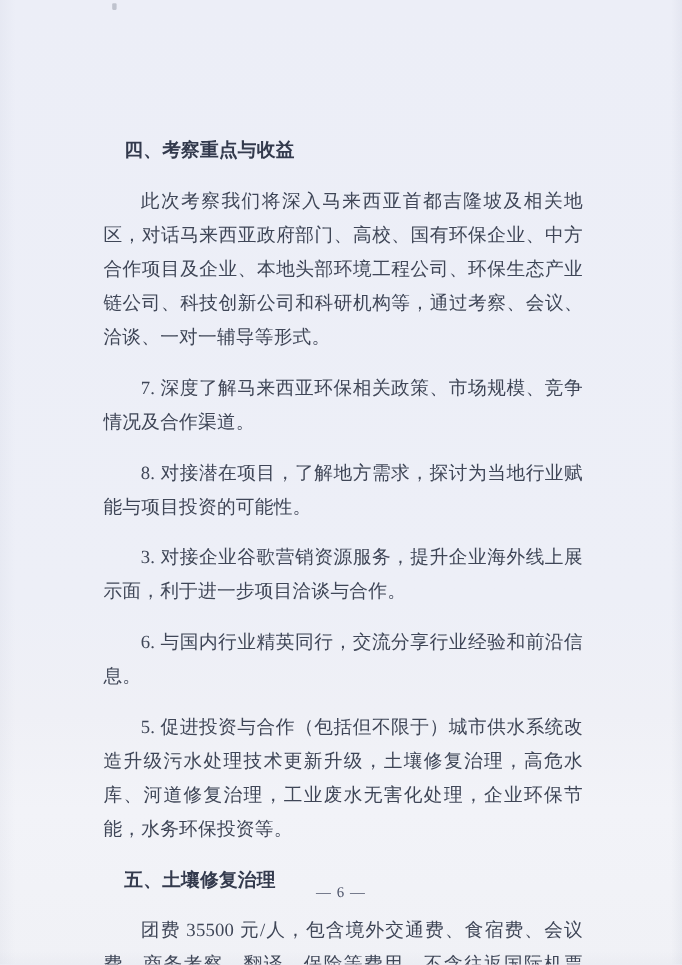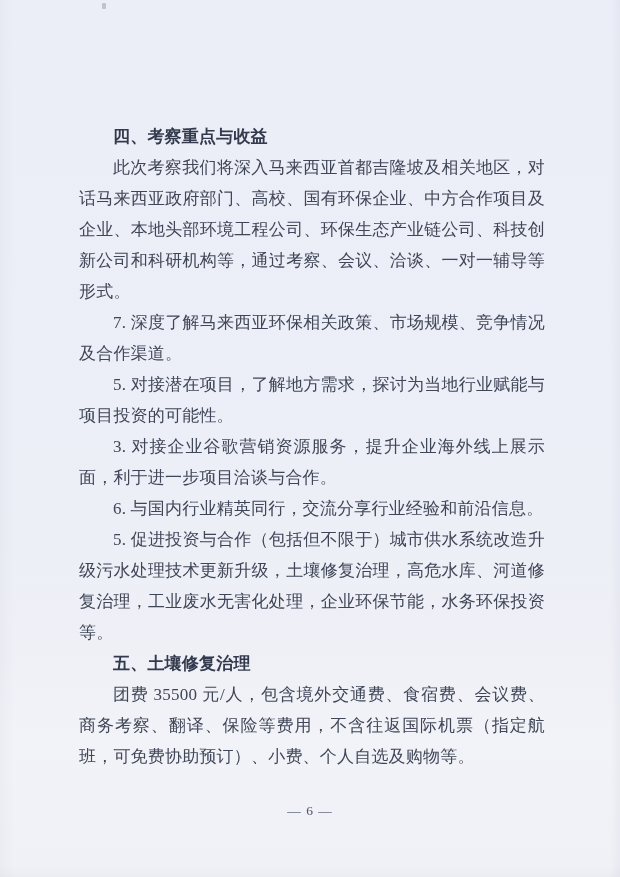--- a/index.html
+++ b/index.html
@@ -52,21 +52,21 @@
     margin: 0;
     padding: 0;
     font-size: 17px;
     line-height: 31px;
     font-weight: 700;
     color: #333a4d;
     text-indent: 2em;
     text-align: left;
   }
   .doc p {
-    margin: 0;
+    margin: 15px;
     padding: 0;
     text-indent: 2em;
   }
   .foot {
     position: absolute;
     left: 0;
     right: 0;
     top: 803px;
     text-align: center;
     font-size: 13.5px;
@@ -80,21 +80,21 @@
 <div class="page">
 
   <div class="scan-speck"></div>
 
   <main class="doc">
 
     <section>
       <h2>四、考察重点与收益</h2>
       <p>此次考察我们将深入马来西亚首都吉隆坡及相关地区，对话马来西亚政府部门、高校、国有环保企业、中方合作项目及企业、本地头部环境工程公司、环保生态产业链公司、科技创新公司和科研机构等，通过考察、会议、洽谈、一对一辅导等形式。</p>
       <p>7. 深度了解马来西亚环保相关政策、市场规模、竞争情况及合作渠道。</p>
-      <p>5. 对接潜在项目，了解地方需求，探讨为当地行业赋能与项目投资的可能性。</p>
+      <p>8. 对接潜在项目，了解地方需求，探讨为当地行业赋能与项目投资的可能性。</p>
       <p>3. 对接企业谷歌营销资源服务，提升企业海外线上展示面，利于进一步项目洽谈与合作。</p>
       <p>6. 与国内行业精英同行，交流分享行业经验和前沿信息。</p>
       <p>5. 促进投资与合作（包括但不限于）城市供水系统改造升级污水处理技术更新升级，土壤修复治理，高危水库、河道修复治理，工业废水无害化处理，企业环保节能，水务环保投资等。</p>
     </section>
 
     <section>
       <h2>五、土壤修复治理</h2>
       <p>团费 35500 元/人，包含境外交通费、食宿费、会议费、商务考察、翻译、保险等费用，不含往返国际机票（指定航班，可免费协助预订）、小费、个人自选及购物等。</p>
     </section>
 

